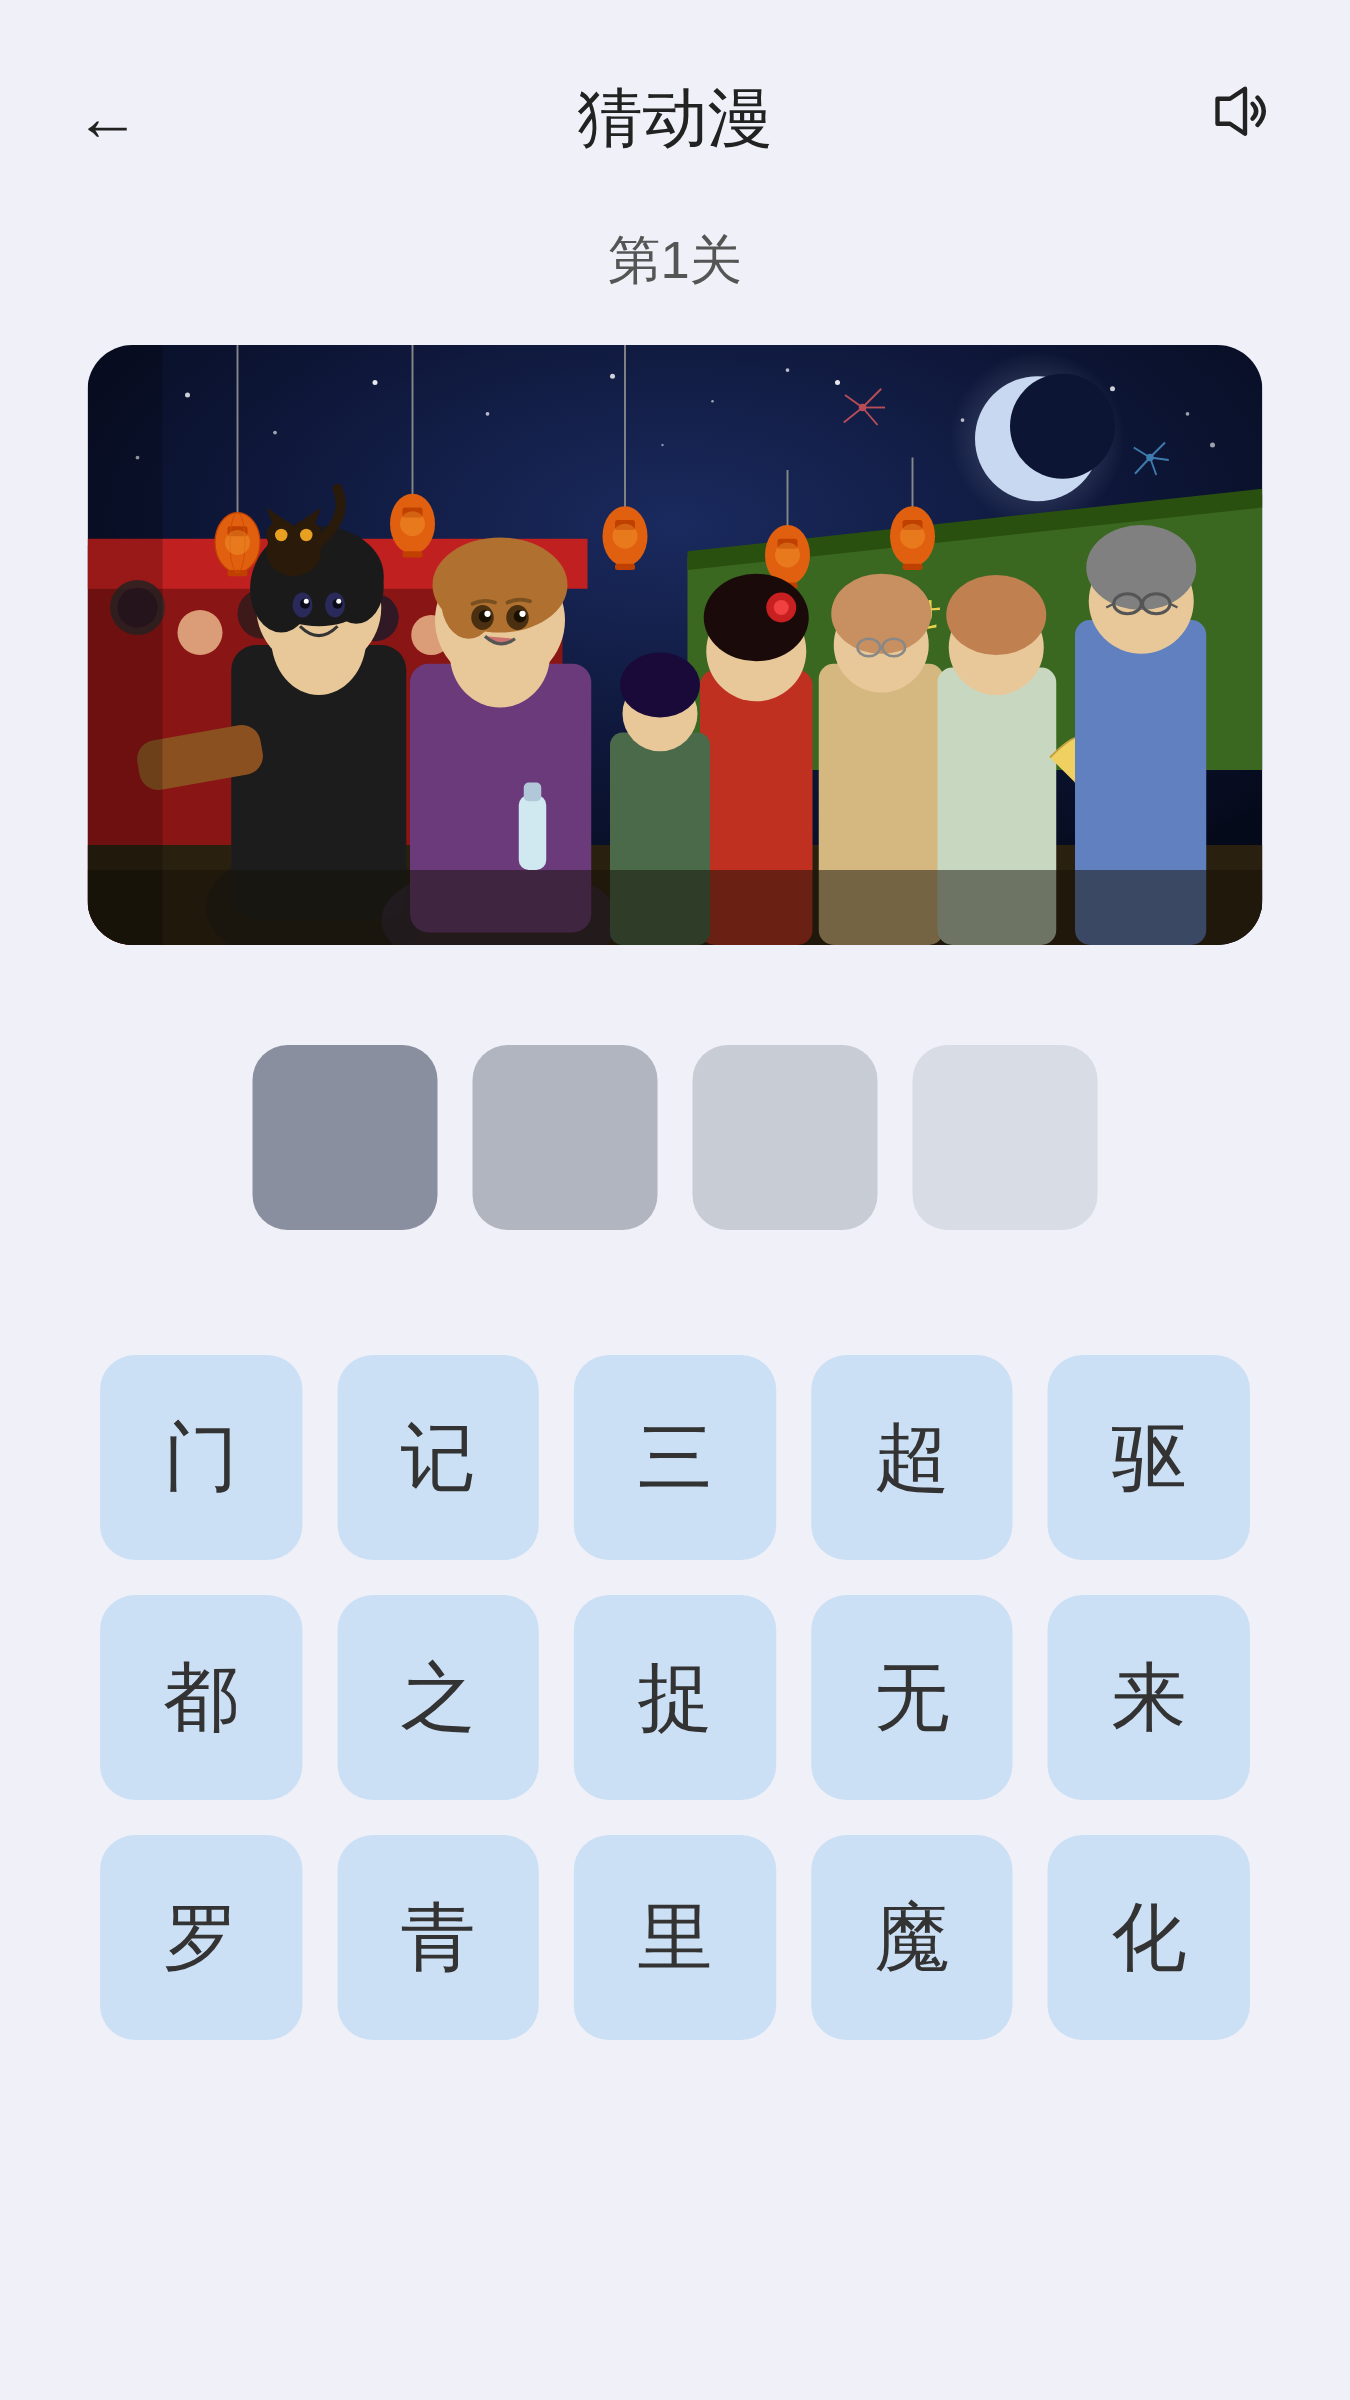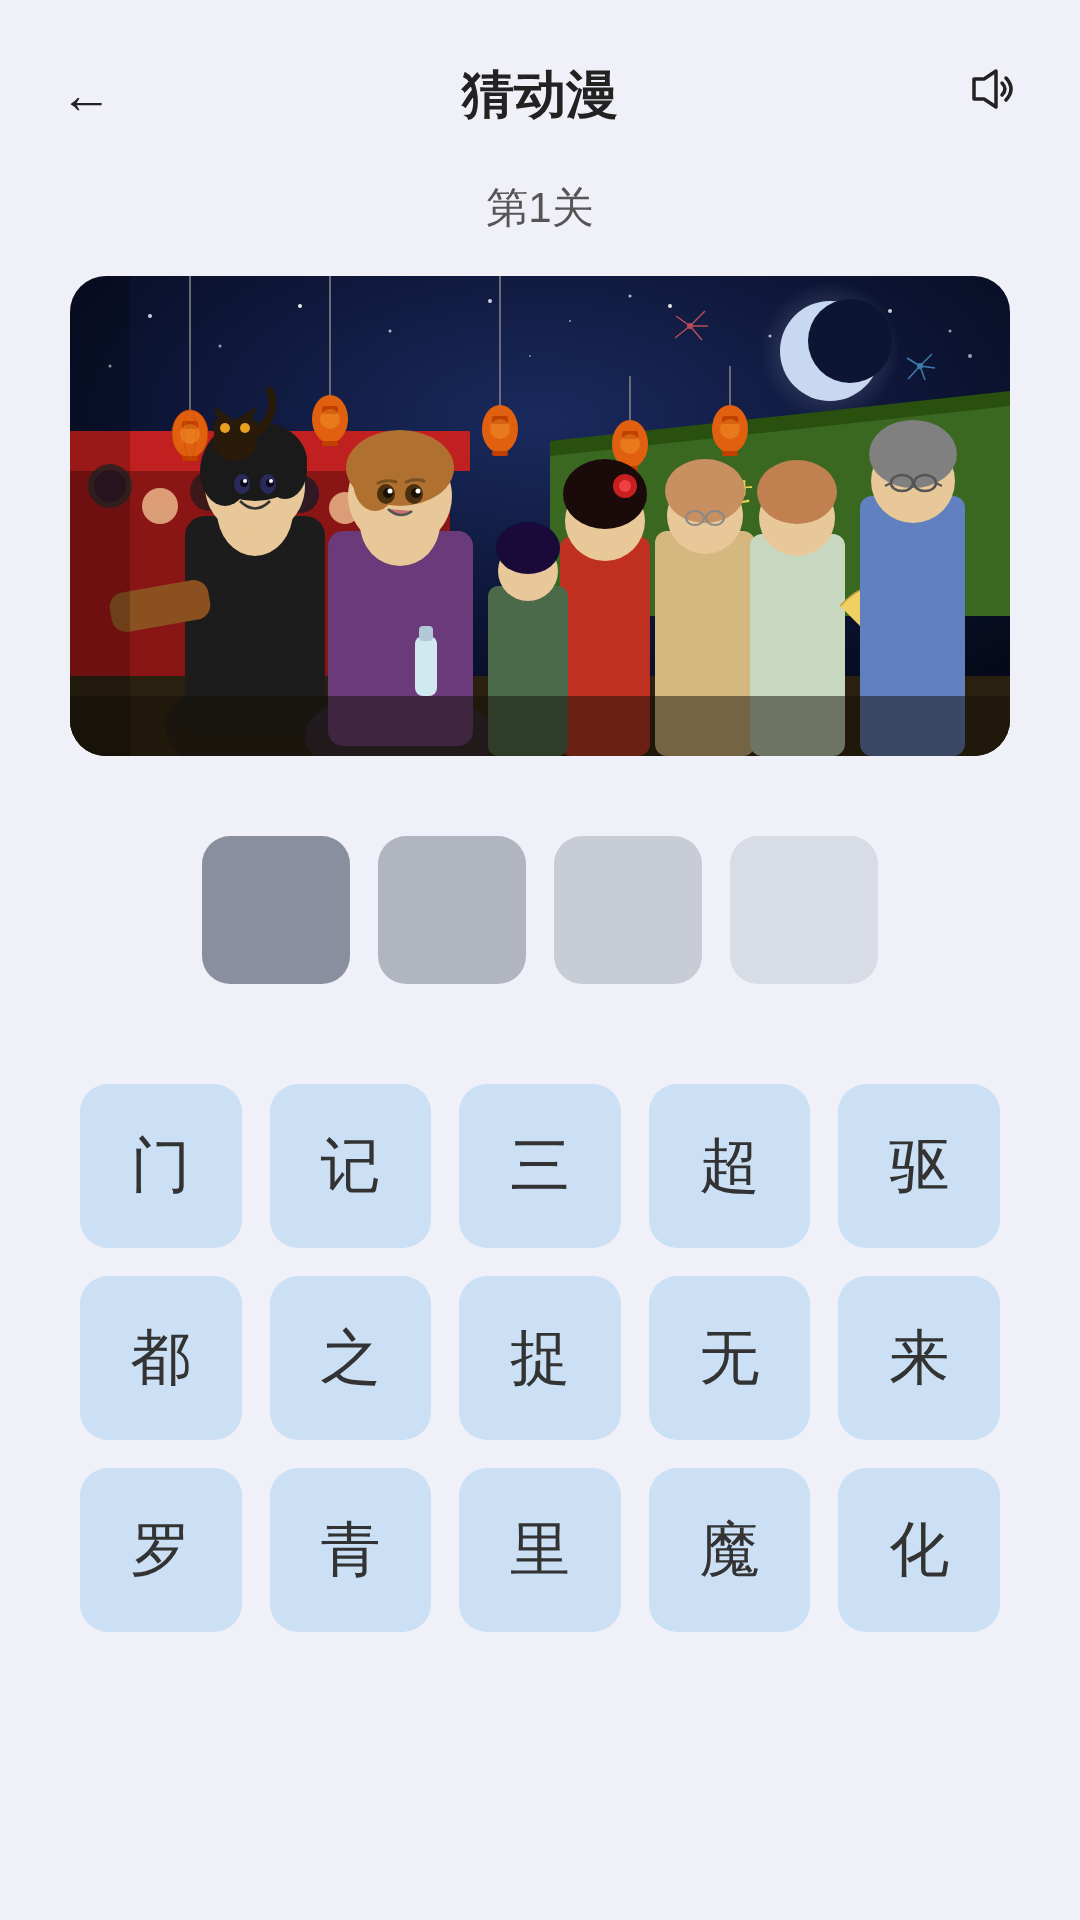--- a/index.html
+++ b/index.html
@@ -31,21 +31,21 @@
 
     .header-back {
       font-size: 52px;
       color: #222;
       cursor: pointer;
       font-weight: 300;
     }
 
     .header-title {
       font-size: 52px;
-      font-weight: 700;
+      font-weight: 400;
       color: #222;
     }
 
     .header-sound {
       font-size: 52px;
       color: #222;
       cursor: pointer;
     }
 
     .level-label {

